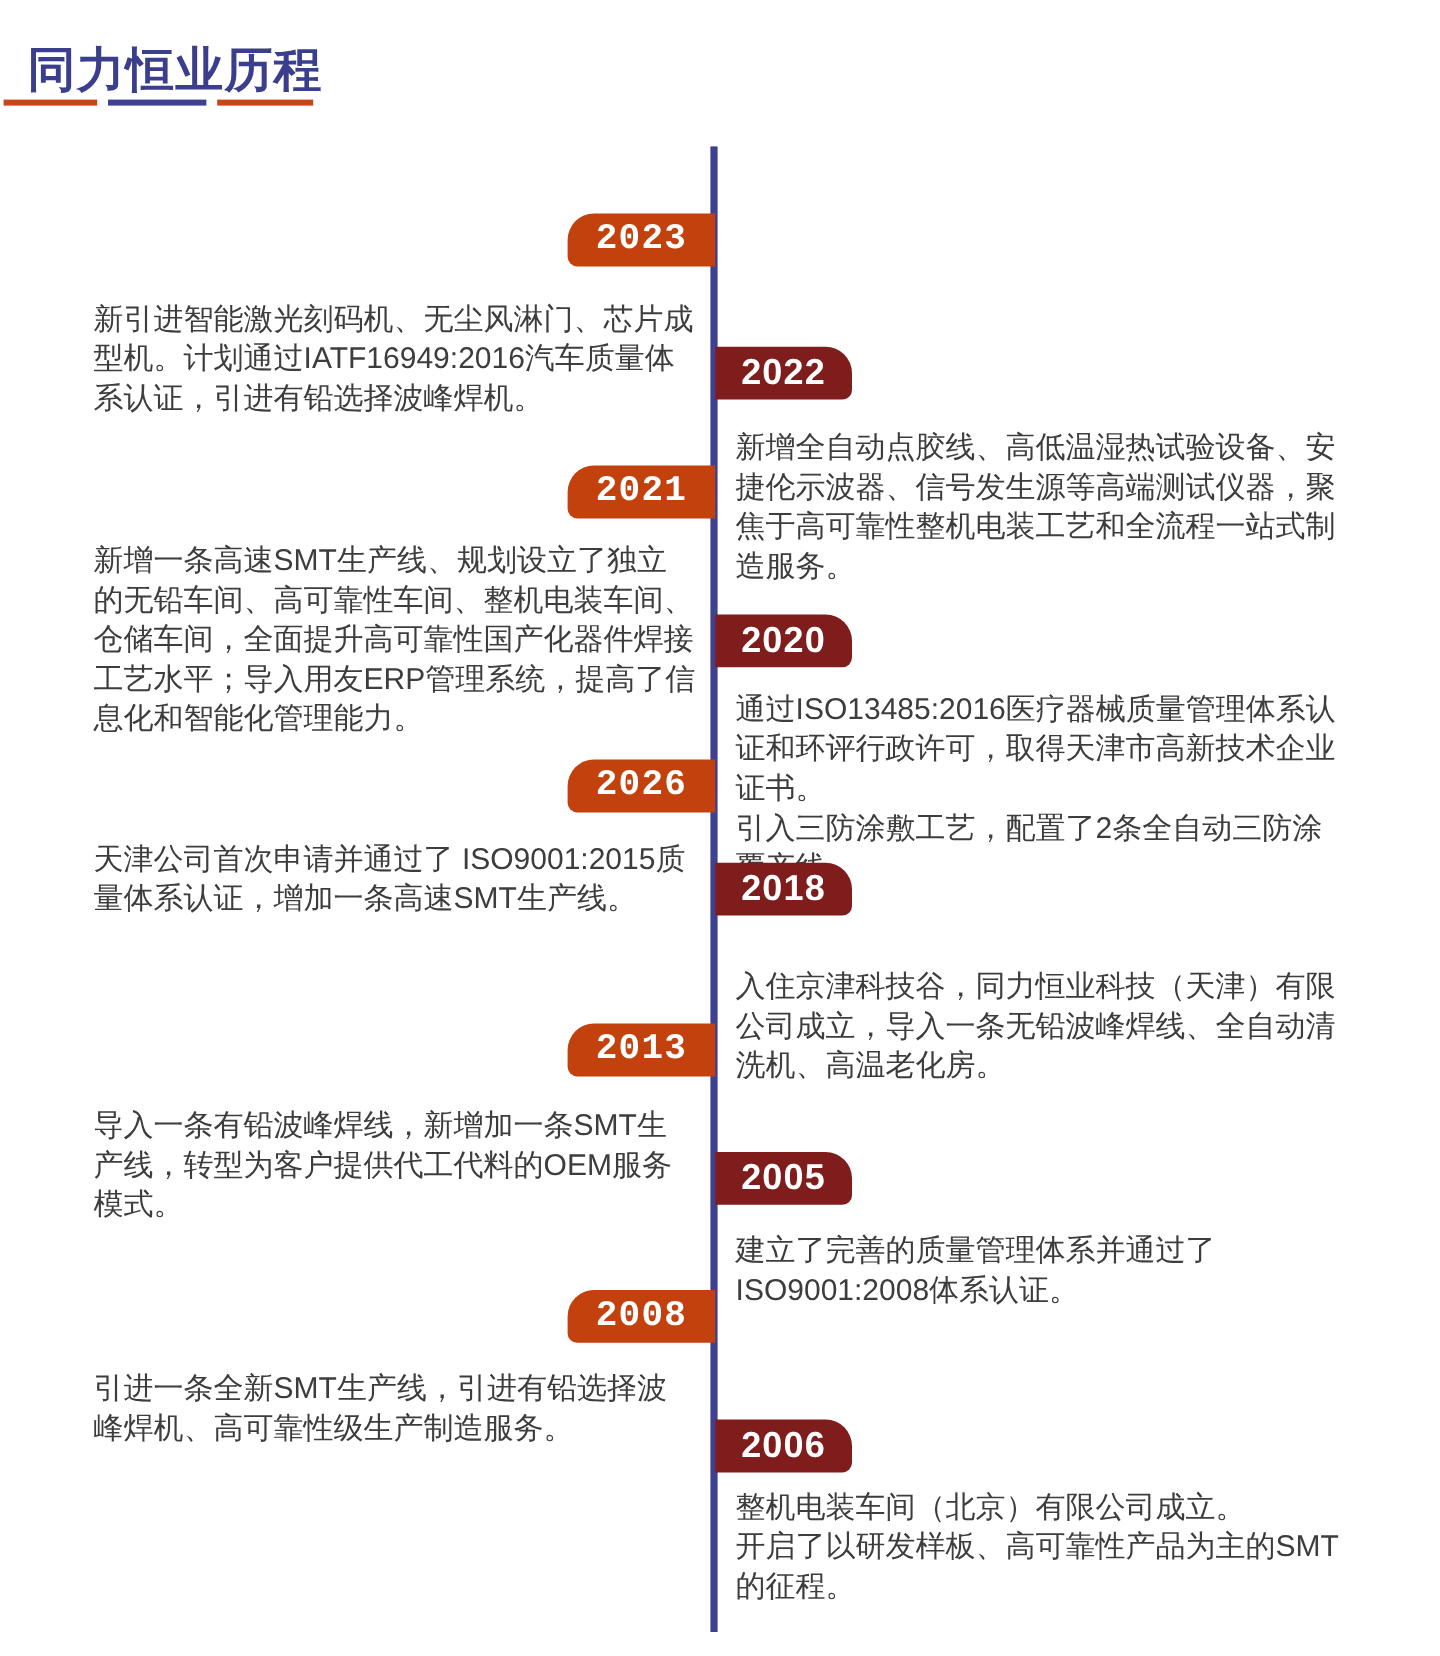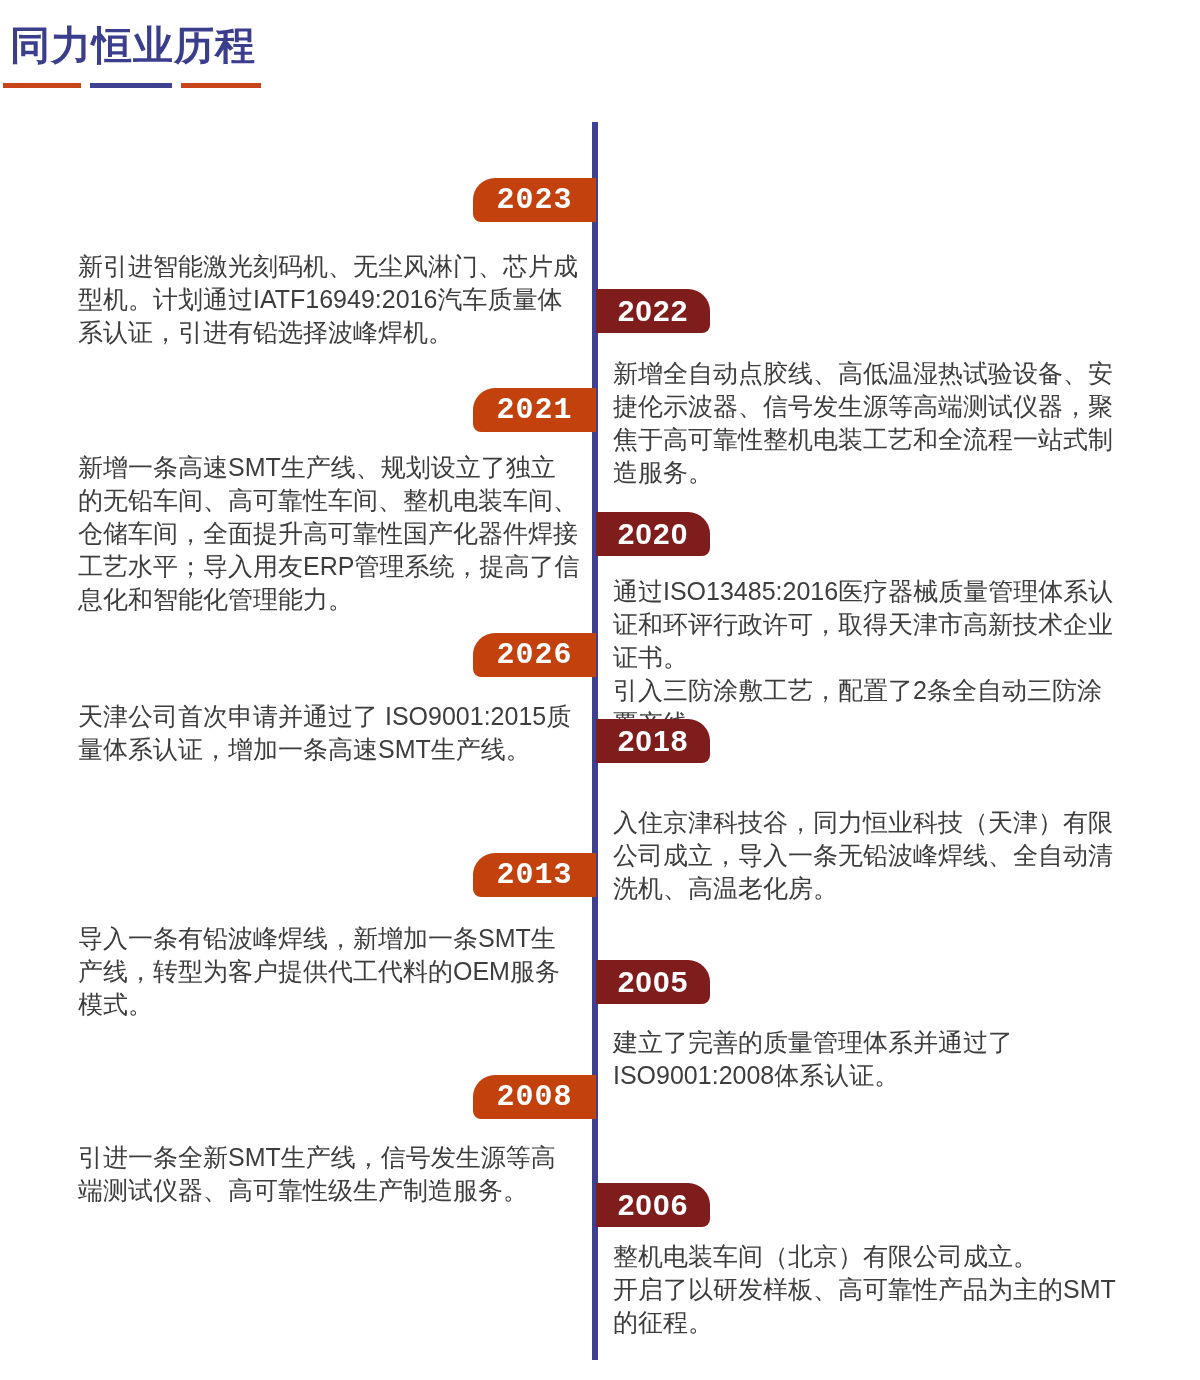--- a/index.html
+++ b/index.html
@@ -4,21 +4,21 @@
 <style>
   html,body{margin:0;padding:0;background:#ffffff;}
   .page{
     position:relative;
     width:1200px;height:1380px;
     background:#ffffff;
     font-family:"Liberation Sans","DejaVu Sans",sans-serif;
     overflow:hidden;
   }
   .title{
-    position:absolute;left:10px;top:18px;margin:0;
+    position:absolute;left:10px;top:18px;margin:13px;
     font-size:40px;font-weight:bold;color:#3A3E8C;
     letter-spacing:1px;
   }
   .title-underline{
     position:absolute;left:3px;top:83px;
     display:flex;gap:9px;
   }
   .title-underline .seg{display:block;height:5px;}
   .seg-orange{background:#C8441B;width:78px;}
   .seg-purple{background:#3E4190;width:82px;}
@@ -114,21 +114,21 @@
   </div>
 
   <div class="year-tab tab-right" style="top:960px">2005</div>
   <div class="milestone body-right" style="top:1026px">
     <p>建立了完善的质量管理体系并通过了ISO9001:2008体系认证。</p>
     <p></p>
   </div>
 
   <div class="year-tab tab-left" style="top:1075px">2008</div>
   <div class="milestone body-left" style="top:1141px">
-    <p>引进一条全新SMT生产线，信号发生源等高端测试仪器、高可靠性级生产制造服务。</p>
+    <p>引进一条全新SMT生产线，引进有铅选择波峰焊机、高可靠性级生产制造服务。</p>
     <p></p>
   </div>
 
   <div class="year-tab tab-right" style="top:1183px">2006</div>
   <div class="milestone body-right" style="top:1240px">
     <p>整机电装车间（北京）有限公司成立。</p>
     <p>开启了以研发样板、高可靠性产品为主的SMT的征程。</p>
   </div>
 
 </div>

